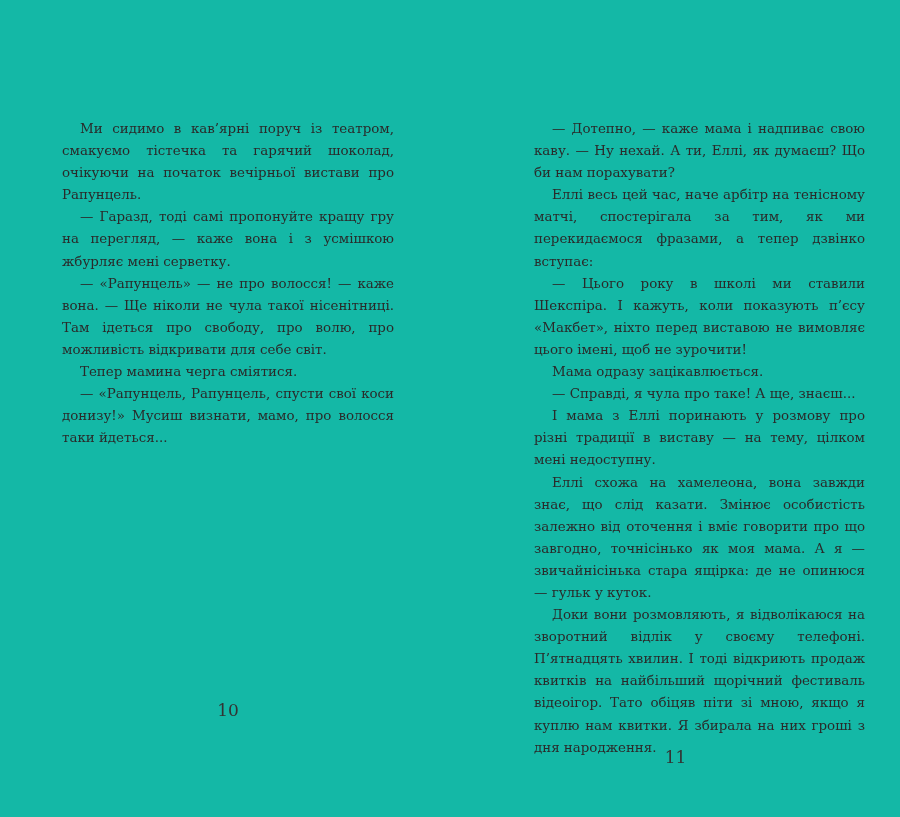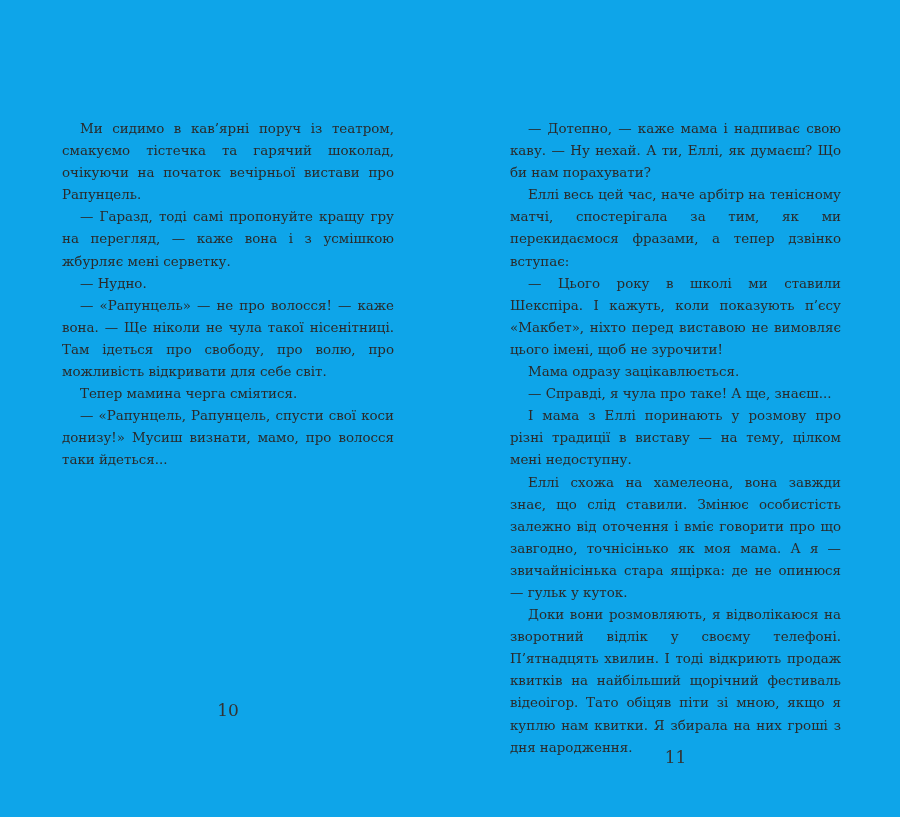--- a/index.html
+++ b/index.html
@@ -1,20 +1,20 @@
 <!DOCTYPE html>
 <html><head>
 <meta charset="utf-8">
 <style>
   html, body { margin: 0; padding: 0; background: #ffffff; }
   body { width: 900px; height: 817px; position: relative; overflow: hidden; }
-  .spread { position: absolute; left: 0; top: 0; width: 900px; height: 817px; background: #0ea5e9; }
+  .spread { position: absolute; left: 0; top: 0; width: 900px; height: 817px; background: #14b8a6; }
   .page { position: absolute; top: 118px; }
   .page.left { left: 62px; width: 332px; }
-  .page.right { left: 510px; width: 331px; }
+  .page.right { left: 534px; width: 331px; }
   .text {
     font-family: "DejaVu Serif", "Liberation Serif", serif;
     font-size: 13.4px;
     line-height: 22.1px;
     color: #2a2a2a;
     text-align: justify;
     hyphens: manual;
   }
   .text p { margin: 0; text-indent: 18px; }
   .folio {
@@ -26,31 +26,30 @@
   .folio.left { left: 62px; width: 332px; }
   .folio.right { left: 510px; width: 331px; margin-top: 47px; }
 </style>
 </head>
 <body>
 
 <div class="spread">
   <div class="page left text">
     <p>Ми сидимо в кав’ярні поруч із театром, смакуємо тістечка та гарячий шоколад, очікуючи на початок вечірньої вистави про Рапунцель.</p>
     <p>— Гаразд, тоді самі пропонуйте кращу гру на перегляд, — каже вона і з усмішкою жбурляє мені серветку.</p>
-    <p>— Нудно.</p>
     <p>— «Рапунцель» — не про волосся! — каже вона. — Ще ніколи не чула такої нісенітниці. Там ідеться про свободу, про волю, про можливість відкривати для себе світ.</p>
     <p>Тепер мамина черга сміятися.</p>
     <p>— «Рапунцель, Рапунцель, спусти свої коси донизу!» Мусиш визнати, мамо, про волосся таки йдеться...</p>
   </div>
   <div class="folio left">10</div>
 
   <div class="page right text">
     <p>— Дотепно, — каже мама і надпиває свою каву. — Ну нехай. А ти, Еллі, як думаєш? Що би нам порахувати?</p>
     <p>Еллі весь цей час, наче арбітр на тенісному матчі, спостерігала за тим, як ми перекидаємося фразами, а тепер дзвінко вступає:</p>
     <p>— Цього року в школі ми ставили Шекспіра. І кажуть, коли показують п’єсу «Макбет», ніхто перед виставою не вимовляє цього імені, щоб не зурочити!</p>
     <p>Мама одразу зацікавлюється.</p>
     <p>— Справді, я чула про таке! А ще, знаєш...</p>
     <p>І мама з Еллі поринають у розмову про різні традиції в виставу — на тему, цілком мені недоступну.</p>
-    <p>Еллі схожа на хамелеона, вона завжди знає, що слід ставили. Змінює особистість залежно від оточення і вміє говорити про що завгодно, точнісінько як моя мама. А я — звичайнісінька стара ящірка: де не опинюся — гульк у куток.</p>
+    <p>Еллі схожа на хамелеона, вона завжди знає, що слід казати. Змінює особистість залежно від оточення і вміє говорити про що завгодно, точнісінько як моя мама. А я — звичайнісінька стара ящірка: де не опинюся — гульк у куток.</p>
     <p>Доки вони розмовляють, я відволікаюся на зворотний відлік у своєму телефоні. П’ятнадцять хвилин. І тоді відкриють продаж квитків на найбільший щорічний фестиваль відеоігор. Тато обіцяв піти зі мною, якщо я куплю нам квитки. Я збирала на них гроші з дня народження.</p>
   </div>
   <div class="folio right">11</div>
 </div>
 
 </body></html>

